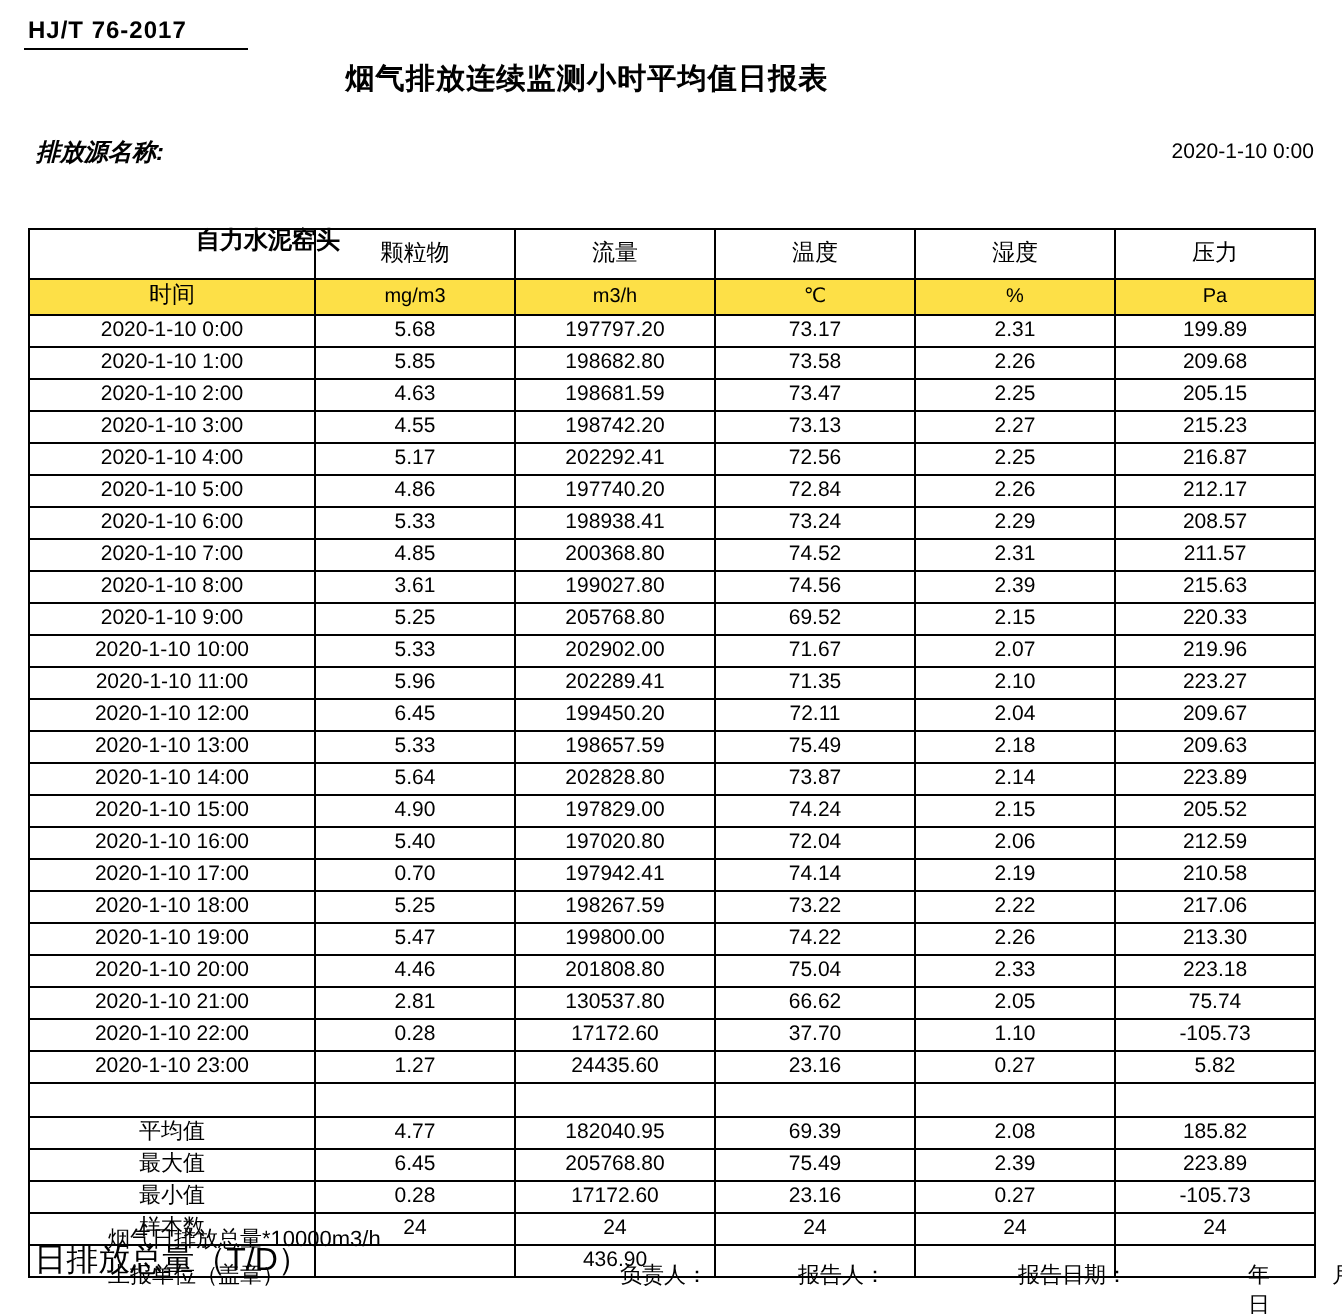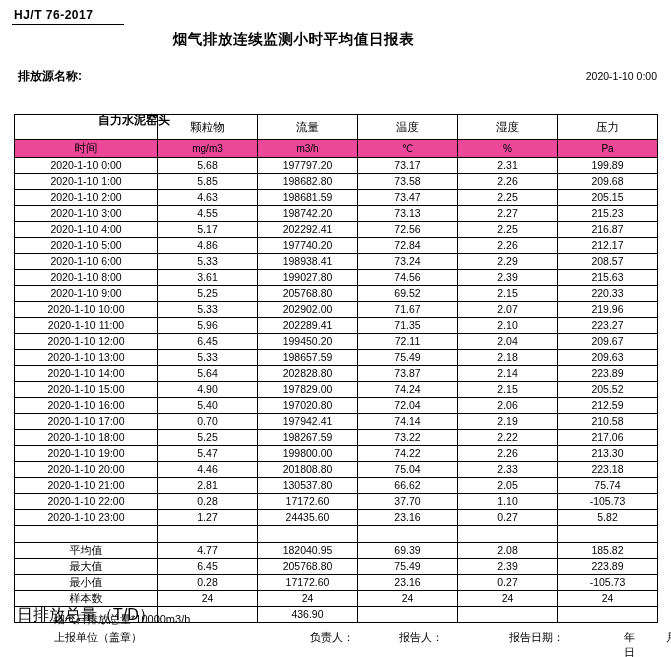--- a/index.html
+++ b/index.html
@@ -47,20 +47,21 @@
     font-size: 14.5px;
     font-weight: bold;
     letter-spacing: 0.6px;
   }
   .src-label {
     position: absolute;
     left: 18px;
     top: 68px;
     font-size: 12px;
     font-weight: bold;
+    font-style: italic;
   }
   .src-value {
     position: absolute;
     left: 98px;
     top: 68px;
     font-size: 12px;
     font-weight: bold;
     margin-top: 44px;
   }
   .date-stamp {
@@ -95,21 +96,21 @@
   }
   .col-time { width: 143px; }
   .col-data { width: 100px; }
   tr.head-params td {
     height: 24px;
     line-height: 24px;
     font-size: 11.5px;
   }
   tr.head-params td.blank { border: 1px solid #000; }
   tr.head-units td {
-    background: #ec4899;
+    background: #fde047;
     height: 17px;
     line-height: 17px;
     font-size: 10px;
   }
   tr.head-units td.time-cell {
     font-size: 11.5px;
   }
   tr.spacer td {
     height: 16px;
     line-height: 16px;
@@ -238,20 +239,28 @@
         </tr>
         <tr>
           <td>2020-1-10 6:00</td>
           <td>5.33</td>
           <td>198938.41</td>
           <td>73.24</td>
           <td>2.29</td>
           <td>208.57</td>
         </tr>
         <tr>
+          <td>2020-1-10 7:00</td>
+          <td>4.85</td>
+          <td>200368.80</td>
+          <td>74.52</td>
+          <td>2.31</td>
+          <td>211.57</td>
+        </tr>
+        <tr>
           <td>2020-1-10 8:00</td>
           <td>3.61</td>
           <td>199027.80</td>
           <td>74.56</td>
           <td>2.39</td>
           <td>215.63</td>
         </tr>
         <tr>
           <td>2020-1-10 9:00</td>
           <td>5.25</td>

